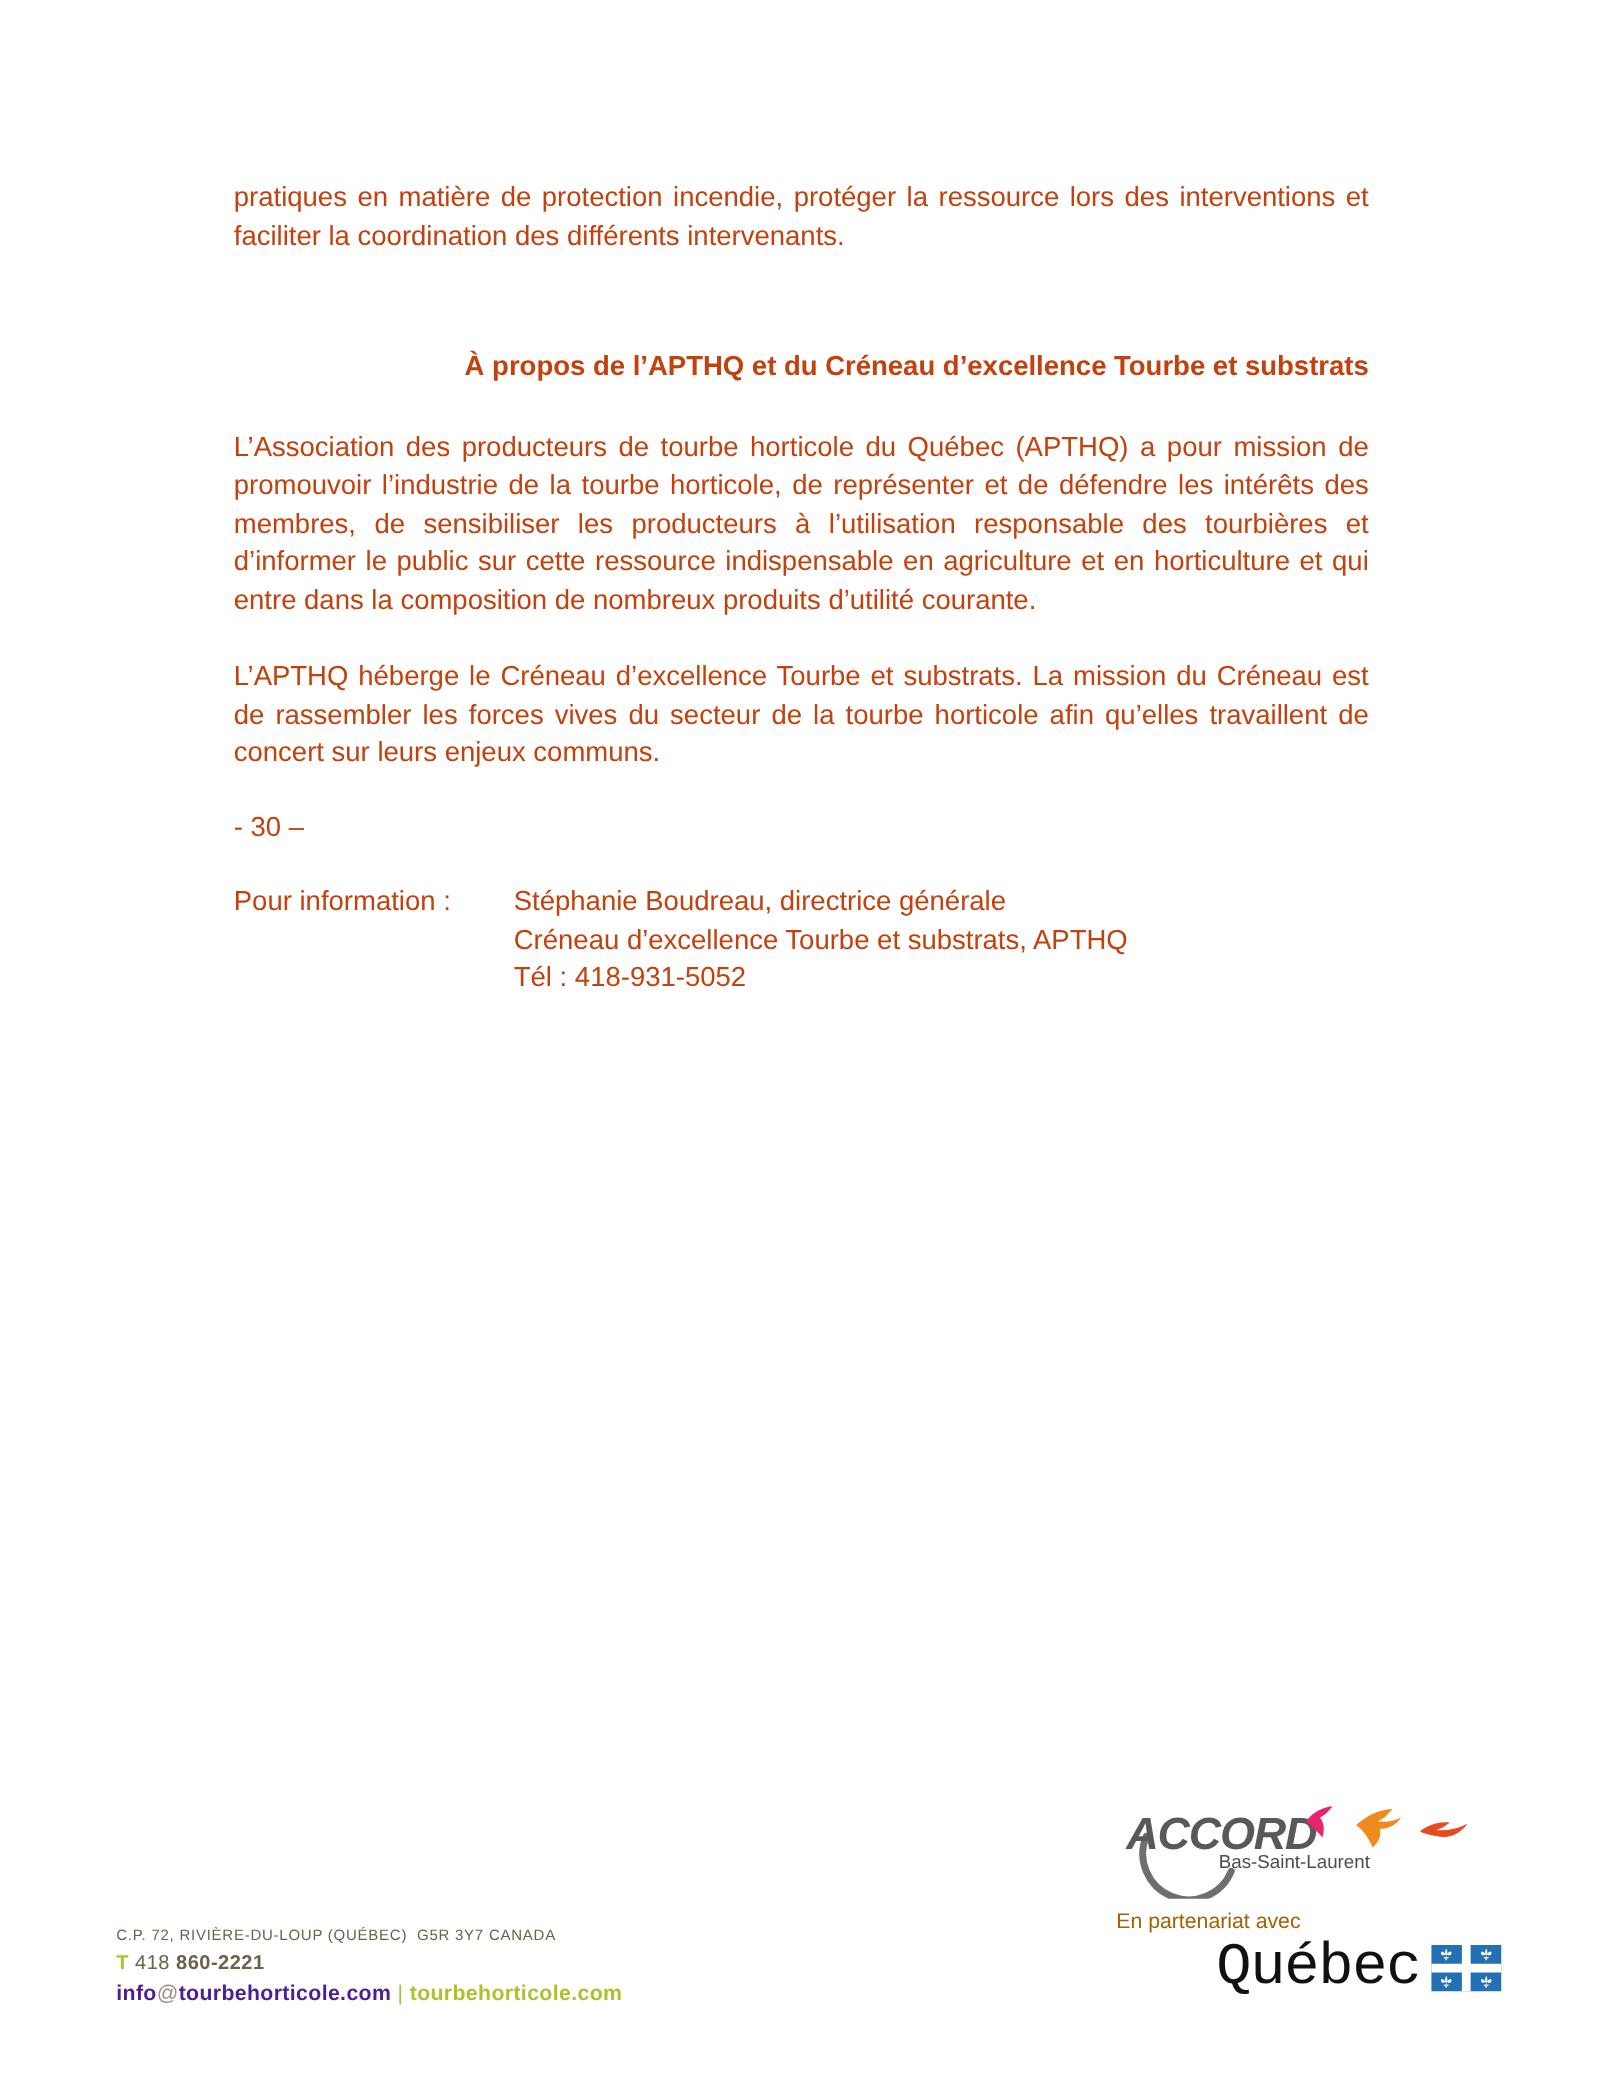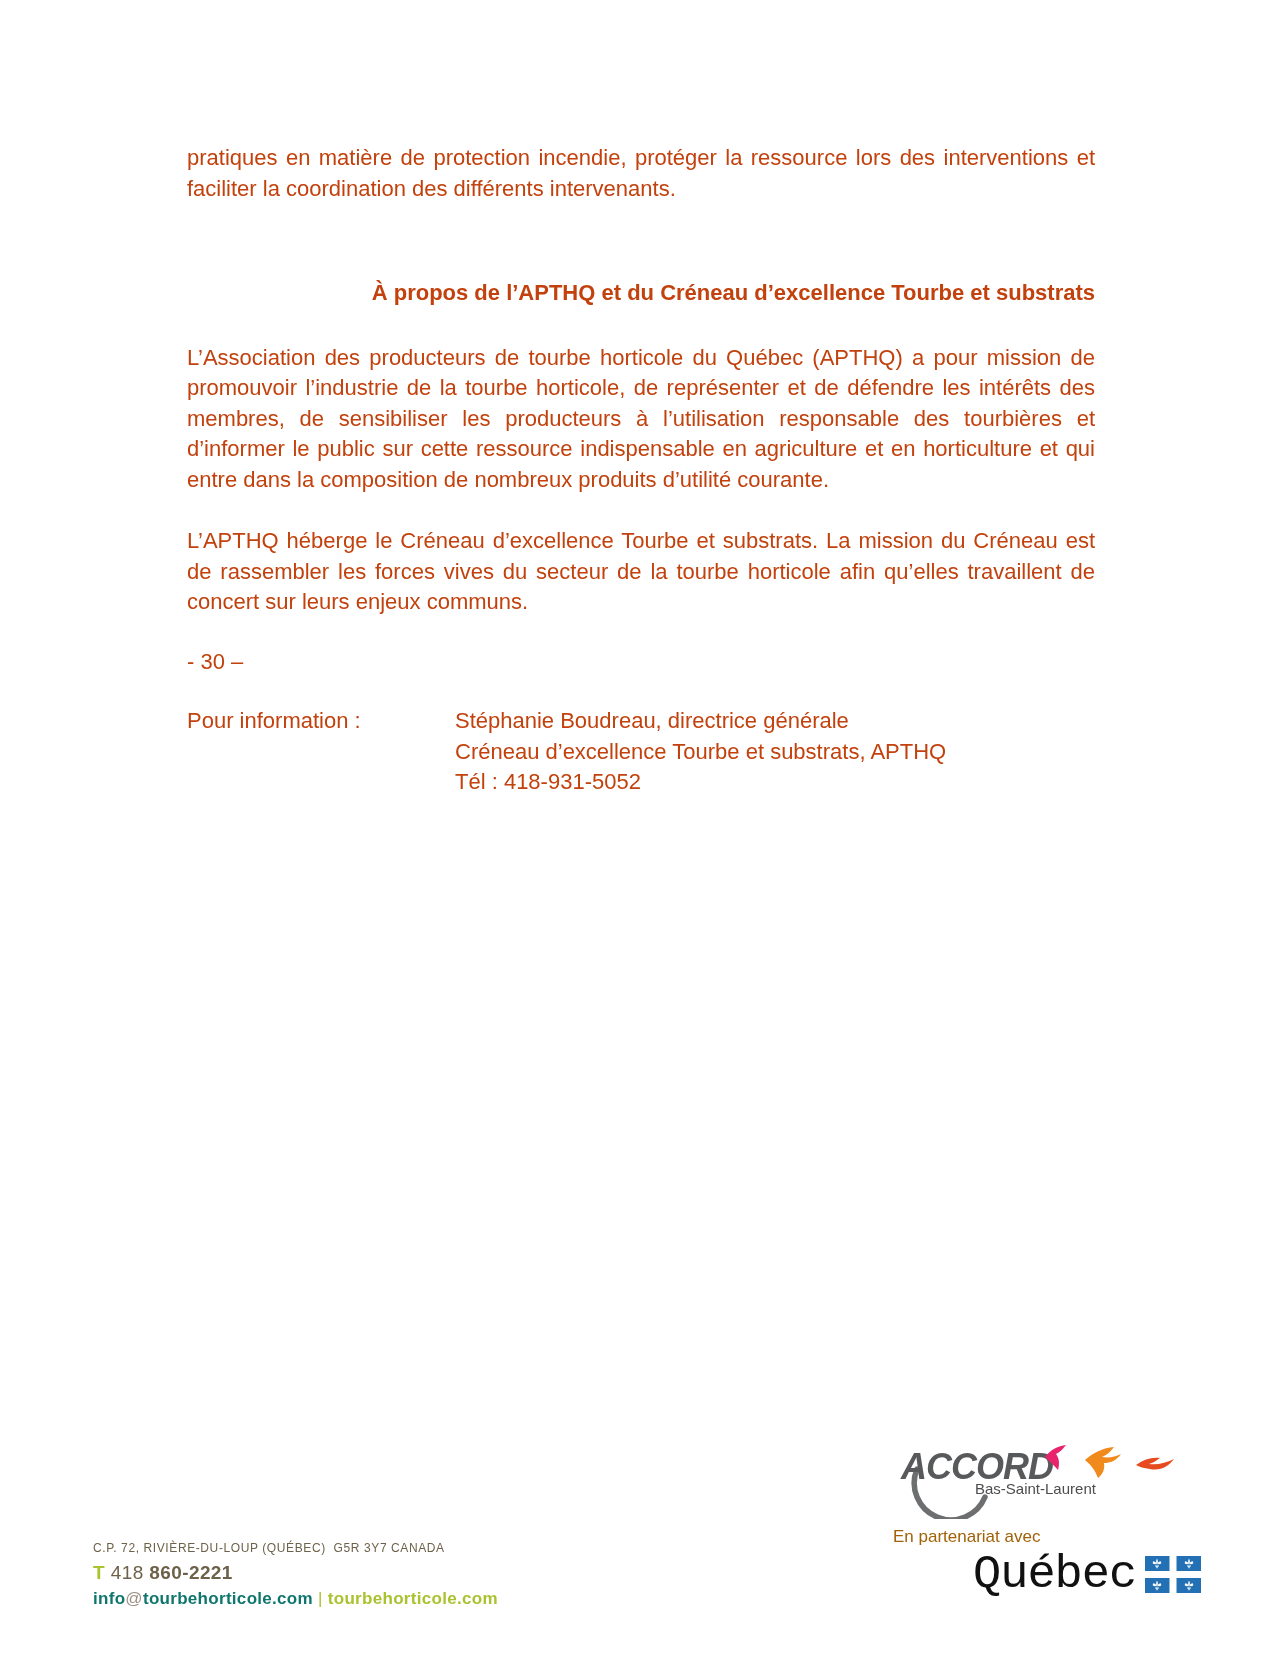--- a/index.html
+++ b/index.html
@@ -13,33 +13,33 @@
     font-size:22px;line-height:30.5px;color:#c2410c;
   }
   .content p{margin:0;text-align:justify;}
   .p-intro{margin-bottom:74px !important;}
   .section-heading{
     font-size:22px;line-height:30.5px;font-weight:700;margin:0 0 34px 0;text-align:right;
   }
   .p-apthq{margin-bottom:31px !important;}
   .p-creneau{margin-bottom:29px !important;}
   .end-mark{text-align:center;margin-bottom:29px !important;}
-  .contact-row{display:flex;text-align:left;gap:44px;}
+  .contact-row{display:flex;text-align:left;}
   .contact-label{width:224px;flex:0 0 224px;}
   .contact-values div{white-space:nowrap;}
 
   
   .footer-left{position:absolute;left:93px;top:1541px;color:#6e6149;}
   .addr-line{font-size:12px;letter-spacing:0.6px;white-space:pre;}
-  .phone-line{margin-top:7px;font-size:19px;letter-spacing:0.4px;}
+  .phone-line{margin-top:7px;font-size:16px;letter-spacing:0.4px;}
   .phone-t{color:#a9c32f;font-weight:700;}
   .phone-area{font-weight:400;}
   .phone-number{font-weight:700;}
   .web-line{margin-top:5px;font-size:17px;font-weight:700;letter-spacing:0.3px;}
-  .email-user,.email-domain{color:#0f766e;}
+  .email-user,.email-domain{color:#4c1d95;}
   .email-at{color:#9b9083;font-weight:400;}
   .web-sep{color:#a9c32f;font-weight:400;}
   .website{color:#a9c32f;}
 
   
   .accord-logo{position:absolute;left:893px;top:1437px;width:300px;height:82px;}
   .partenariat{position:absolute;left:893px;top:1527px;width:280px;text-align:left;
     font-size:17px;color:#a16207;}
   .quebec-logo{position:absolute;left:973px;top:1550px;display:flex;align-items:flex-start;}
   .quebec-word{font-family:Liberation Mono, monospace;font-size:47px;

